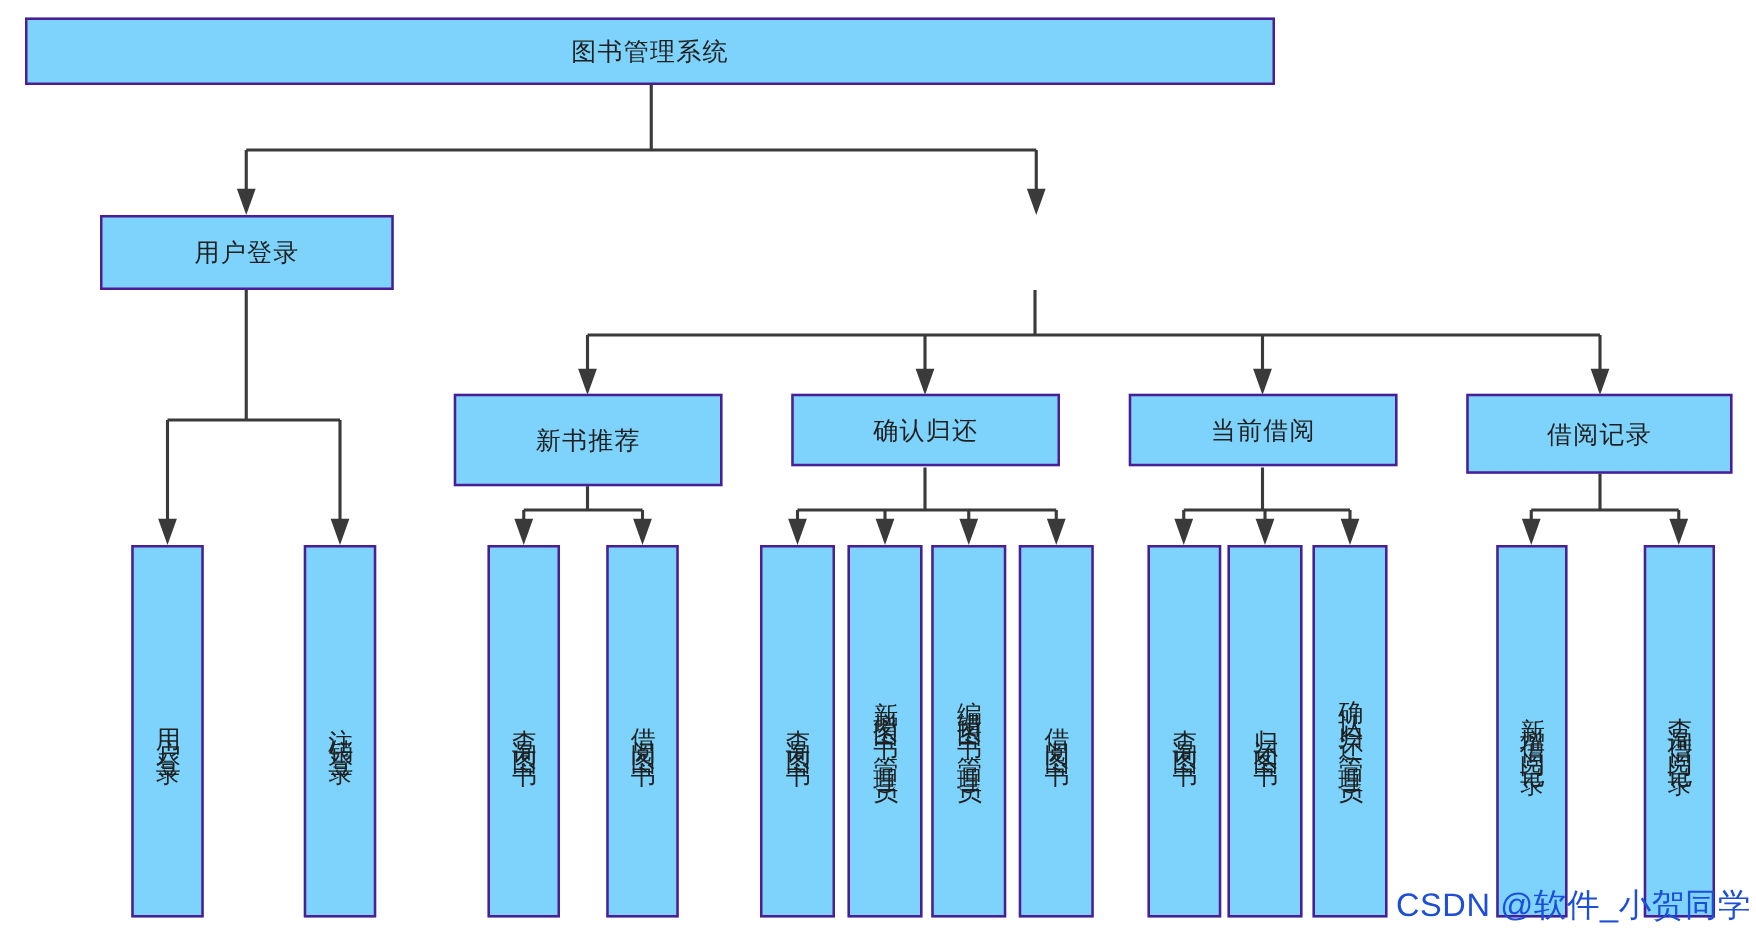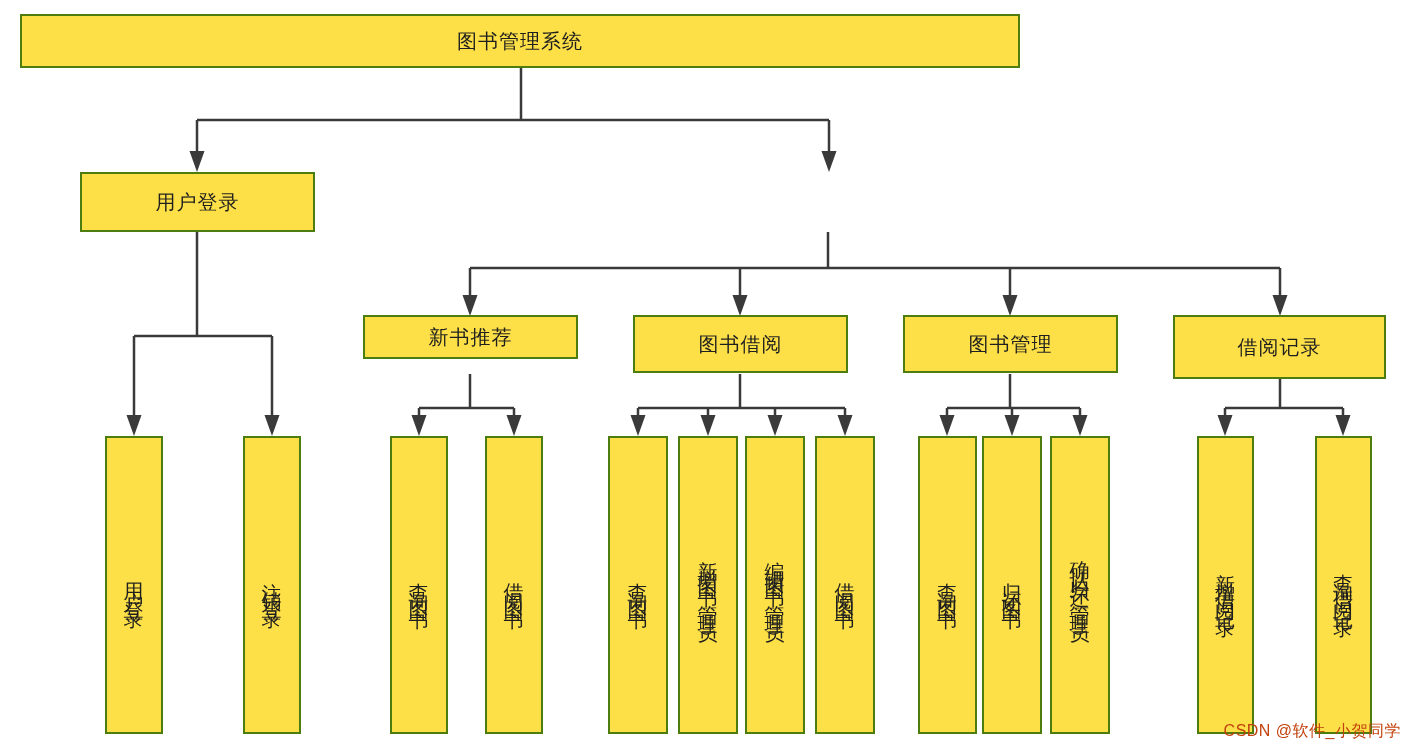--- a/index.html
+++ b/index.html
@@ -13,44 +13,44 @@
   }
   #wires {
     position: absolute;
     left: 0; top: 0;
     width: 1405px; height: 747px;
     z-index: 0;
   }
   .node {
     position: absolute;
     box-sizing: border-box;
-    background: #fde047;
-    border: 2px solid #4d7c0f;
+    background: #7dd3fc;
+    border: 2px solid #4c1d95;
     color: #1f1f1f;
     display: flex;
     align-items: center;
     justify-content: center;
     z-index: 1;
     font-size: 20px;
     letter-spacing: 1px;
     text-align: center;
   }
   .node.v {
     writing-mode: vertical-rl;
     text-orientation: mixed;
     letter-spacing: 9px;
     font-size: 20px;
     line-height: 1;
   }
   #watermark {
     position: absolute;
     right: 4px;
     bottom: 5px;
-    font-size: 16px;
-    color: #c2410c;
+    font-size: 26px;
+    color: #1d4ed8;
     letter-spacing: 0.5px;
     z-index: 10;
     white-space: nowrap;
   }
 </style>
 </head>
 <body>
 
 <div id="canvas">
 
@@ -118,23 +118,23 @@
       <polygon points="1072.5,415 1087.5,415 1080,436"></polygon>
       <polygon points="1217.5,415 1232.5,415 1225,436"></polygon>
       <polygon points="1335.5,415 1350.5,415 1343,436"></polygon>
     </g>
   </svg>
 
   <div class="node" style="left:20px; top:14px; width:1000px; height:54px">图书管理系统</div>
 
   <div class="node" style="left:80px; top:172px; width:235px; height:60px">用户登录</div>
 
-  <div class="node" style="left:363px; top:315px; width:215px; height:44px">新书推荐</div>
-  <div class="node" style="left:633px; top:315px; width:215px; height:58px">图书借阅</div>
-  <div class="node" style="left:903px; top:315px; width:215px; height:58px">图书管理</div>
+  <div class="node" style="left:363px; top:315px; width:215px; height:74px">新书推荐</div>
+  <div class="node" style="left:633px; top:315px; width:215px; height:58px">确认归还</div>
+  <div class="node" style="left:903px; top:315px; width:215px; height:58px">当前借阅</div>
   <div class="node" style="left:1173px; top:315px; width:213px; height:64px">借阅记录</div>
 
   <div class="node v" style="left:105px; top:436px; width:58px; height:298px">用户登录</div>
   <div class="node v" style="left:243px; top:436px; width:58px; height:298px">注销登录</div>
 
   <div class="node v" style="left:390px; top:436px; width:58px; height:298px">查询图书</div>
   <div class="node v" style="left:485px; top:436px; width:58px; height:298px">借阅图书</div>
 
   <div class="node v" style="left:608px; top:436px; width:60px; height:298px">查询图书</div>
   <div class="node v" style="left:678px; top:436px; width:60px; height:298px">新增图书（管理员）</div>

